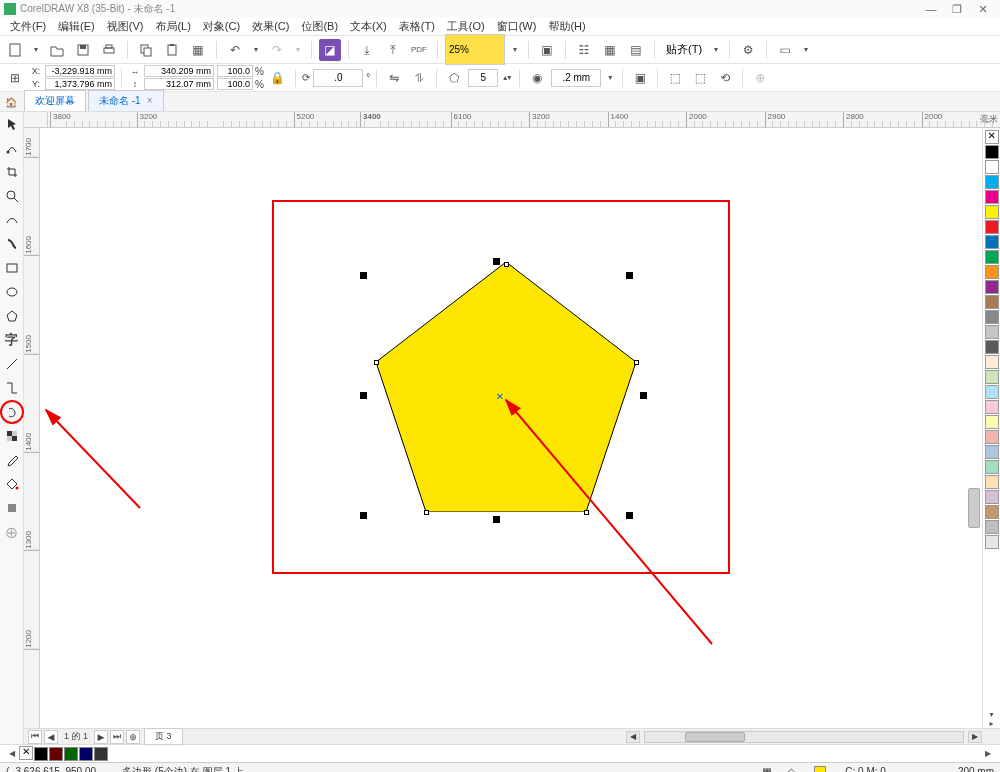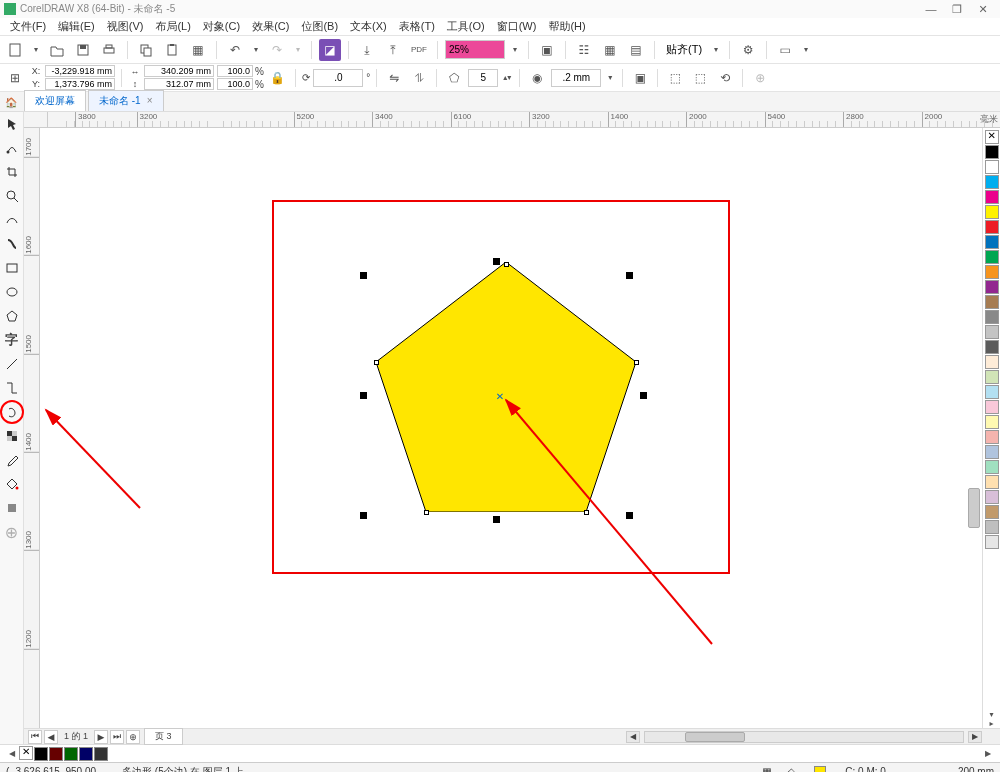--- a/index.html
+++ b/index.html
@@ -6,21 +6,21 @@
   html, body { width: 1000px; height: 772px; overflow: hidden; background: #f0f0f0; }
   .title-bar { height: 18px; background: #fafafa; display: flex; align-items: center; padding: 0 4px; font-size: 10px; color: #888; }
   .title-bar .icon { width: 12px; height: 12px; background: #3a6; margin-right: 4px; }
   .title-bar .spacer { flex: 1; }
   .title-bar .win-btn { width: 26px; text-align: center; color: #666; font-size: 11px; cursor: pointer; }
   .menu-bar { height: 18px; background: #fff; border-bottom: 1px solid #e4e4e4; display: flex; align-items: center; padding: 0 4px; font-size: 11px; color: #333; }
   .menu-item { padding: 0 6px; cursor: pointer; }
   .toolbar { height: 28px; background: #fff; border-bottom: 1px solid #e4e4e4; display: flex; align-items: center; padding: 0 4px; gap: 4px; }
   .tb-btn { width: 22px; height: 22px; display: flex; align-items: center; justify-content: center; border: 1px solid transparent; border-radius: 2px; color: #555; font-size: 12px; cursor: pointer; }
   .tb-sep { width: 1px; height: 18px; background: #ddd; margin: 0 3px; }
-  .tb-input { height: 19px; font-size: 10px; border: 1px solid #ccc; padding: 0 3px; background: #ec4899; }
+  .tb-input { height: 31px; font-size: 10px; border: 1px solid #ccc; padding: 0 3px; background: #fde047; }
   .tb-drop { width: 12px; text-align: center; font-size: 8px; color: #555; cursor: pointer; }
   .prop-bar { height: 28px; background: #fff; border-bottom: 1px solid #e4e4e4; display: flex; align-items: center; padding: 0 4px; gap: 3px; font-size: 10px; color: #444; }
   .coord-box { display: flex; flex-direction: column; gap: 1px; }
   .coord-row { display: flex; align-items: center; gap: 2px; }
   .coord-label { width: 14px; text-align: center; font-size: 9px; }
   .coord-input { width: 70px; height: 12px; font-size: 9px; border: 1px solid #ccc; text-align: right; padding-right: 2px; }
   .num-input { width: 40px; height: 18px; font-size: 10px; border: 1px solid #ccc; text-align: center; }
   .tab-bar { height: 20px; background: #f4f4f4; border-bottom: 1px solid #ddd; display: flex; align-items: flex-end; padding-left: 24px; font-size: 10px; position: relative; }
   .tab-home { position: absolute; left: 4px; top: 2px; width: 16px; height: 16px; display:flex; align-items:center; justify-content:center; cursor:pointer; }
   .tab { padding: 3px 10px; background: #fff; border: 1px solid #ccc; border-bottom: none; margin-right: 2px; cursor: pointer; color:#06c; }
@@ -62,21 +62,21 @@
   .status-bar .spacer { flex:1; }
   .out-sw { width:12px; height:12px; border:1px solid #888; display:inline-block; vertical-align:middle; margin:0 3px; }
   .ruler-unit { position:absolute; right:2px; top:1px; font-size:9px; color:#666; }
   svg { display:block; }
 </style>
 </head>
 <body>
 
 <div class="title-bar">
   <div class="icon"></div>
-  <span>CorelDRAW X8 (64-Bit) - 未命名 -5</span>
+  <span>CorelDRAW X8 (35-Bit) - 未命名 -1</span>
   <div class="spacer"></div>
   <div class="win-btn">—</div>
   <div class="win-btn">❐</div>
   <div class="win-btn">✕</div>
 </div>
 
 <div class="menu-bar">
   <span class="menu-item">文件(F)</span>
   <span class="menu-item">编辑(E)</span>
   <span class="menu-item">视图(V)</span>
@@ -315,21 +315,21 @@
         </svg>
       </div>
     <div class="tool" style="opacity:.4">⊕</div>
   </div>
 
   <div class="canvas-wrap">
     <div style="display:flex;">
       <div class="ruler-corner"></div>
       <div class="ruler-h" style="flex:1;">
         <span class="ruler-unit">毫米</span>
-      <div class="tick" style="left: 27px;">3800</div>
+      <div class="tick" style="left: 2px;">3800</div>
           <div class="sub" style="left: 17.85px;"></div>
           <div class="sub" style="left: 25.7px;"></div>
           <div class="sub" style="left: 33.55px;"></div>
           <div class="sub" style="left: 41.4px;"></div>
           <div class="sub" style="left: 49.25px;"></div>
           <div class="sub" style="left: 57.1px;"></div>
           <div class="sub" style="left: 64.95px;"></div>
           <div class="sub" style="left: 72.8px;"></div>
           <div class="sub" style="left: 80.65px;"></div>
           <div class="tick" style="left: 88.5px;">3200</div>
@@ -355,21 +355,21 @@
           <div class="tick" style="left: 245.5px;">5200</div>
           <div class="sub" style="left: 253.35px;"></div>
           <div class="sub" style="left: 261.2px;"></div>
           <div class="sub" style="left: 269.05px;"></div>
           <div class="sub" style="left: 276.9px;"></div>
           <div class="sub" style="left: 284.75px;"></div>
           <div class="sub" style="left: 292.6px;"></div>
           <div class="sub" style="left: 300.45px;"></div>
           <div class="sub" style="left: 308.3px;"></div>
           <div class="sub" style="left: 316.15px;"></div>
-          <div class="tick" style="left: 324px;">3400</div>
+          <div class="tick" style="left: 312px; font-weight: bold;">3400</div>
           <div class="sub" style="left: 331.85px;"></div>
           <div class="sub" style="left: 339.7px;"></div>
           <div class="sub" style="left: 347.55px;"></div>
           <div class="sub" style="left: 355.4px;"></div>
           <div class="sub" style="left: 363.25px;"></div>
           <div class="sub" style="left: 371.1px;"></div>
           <div class="sub" style="left: 378.95px;"></div>
           <div class="sub" style="left: 386.8px;"></div>
           <div class="sub" style="left: 394.65px;"></div>
           <div class="tick" style="left: 402.5px;">6100</div>
@@ -405,21 +405,21 @@
           <div class="tick" style="left: 638px;">2000</div>
           <div class="sub" style="left: 645.85px;"></div>
           <div class="sub" style="left: 653.7px;"></div>
           <div class="sub" style="left: 661.55px;"></div>
           <div class="sub" style="left: 669.4px;"></div>
           <div class="sub" style="left: 677.25px;"></div>
           <div class="sub" style="left: 685.1px;"></div>
           <div class="sub" style="left: 692.95px;"></div>
           <div class="sub" style="left: 700.8px;"></div>
           <div class="sub" style="left: 708.65px;"></div>
-          <div class="tick" style="left: 716.5px;">5400</div>
+          <div class="tick" style="left: 716.5px;">2900</div>
           <div class="sub" style="left: 724.35px;"></div>
           <div class="sub" style="left: 732.2px;"></div>
           <div class="sub" style="left: 740.05px;"></div>
           <div class="sub" style="left: 747.9px;"></div>
           <div class="sub" style="left: 755.75px;"></div>
           <div class="sub" style="left: 763.6px;"></div>
           <div class="sub" style="left: 771.45px;"></div>
           <div class="sub" style="left: 779.3px;"></div>
           <div class="sub" style="left: 787.15px;"></div>
           <div class="tick" style="left: 795px;">2800</div>

